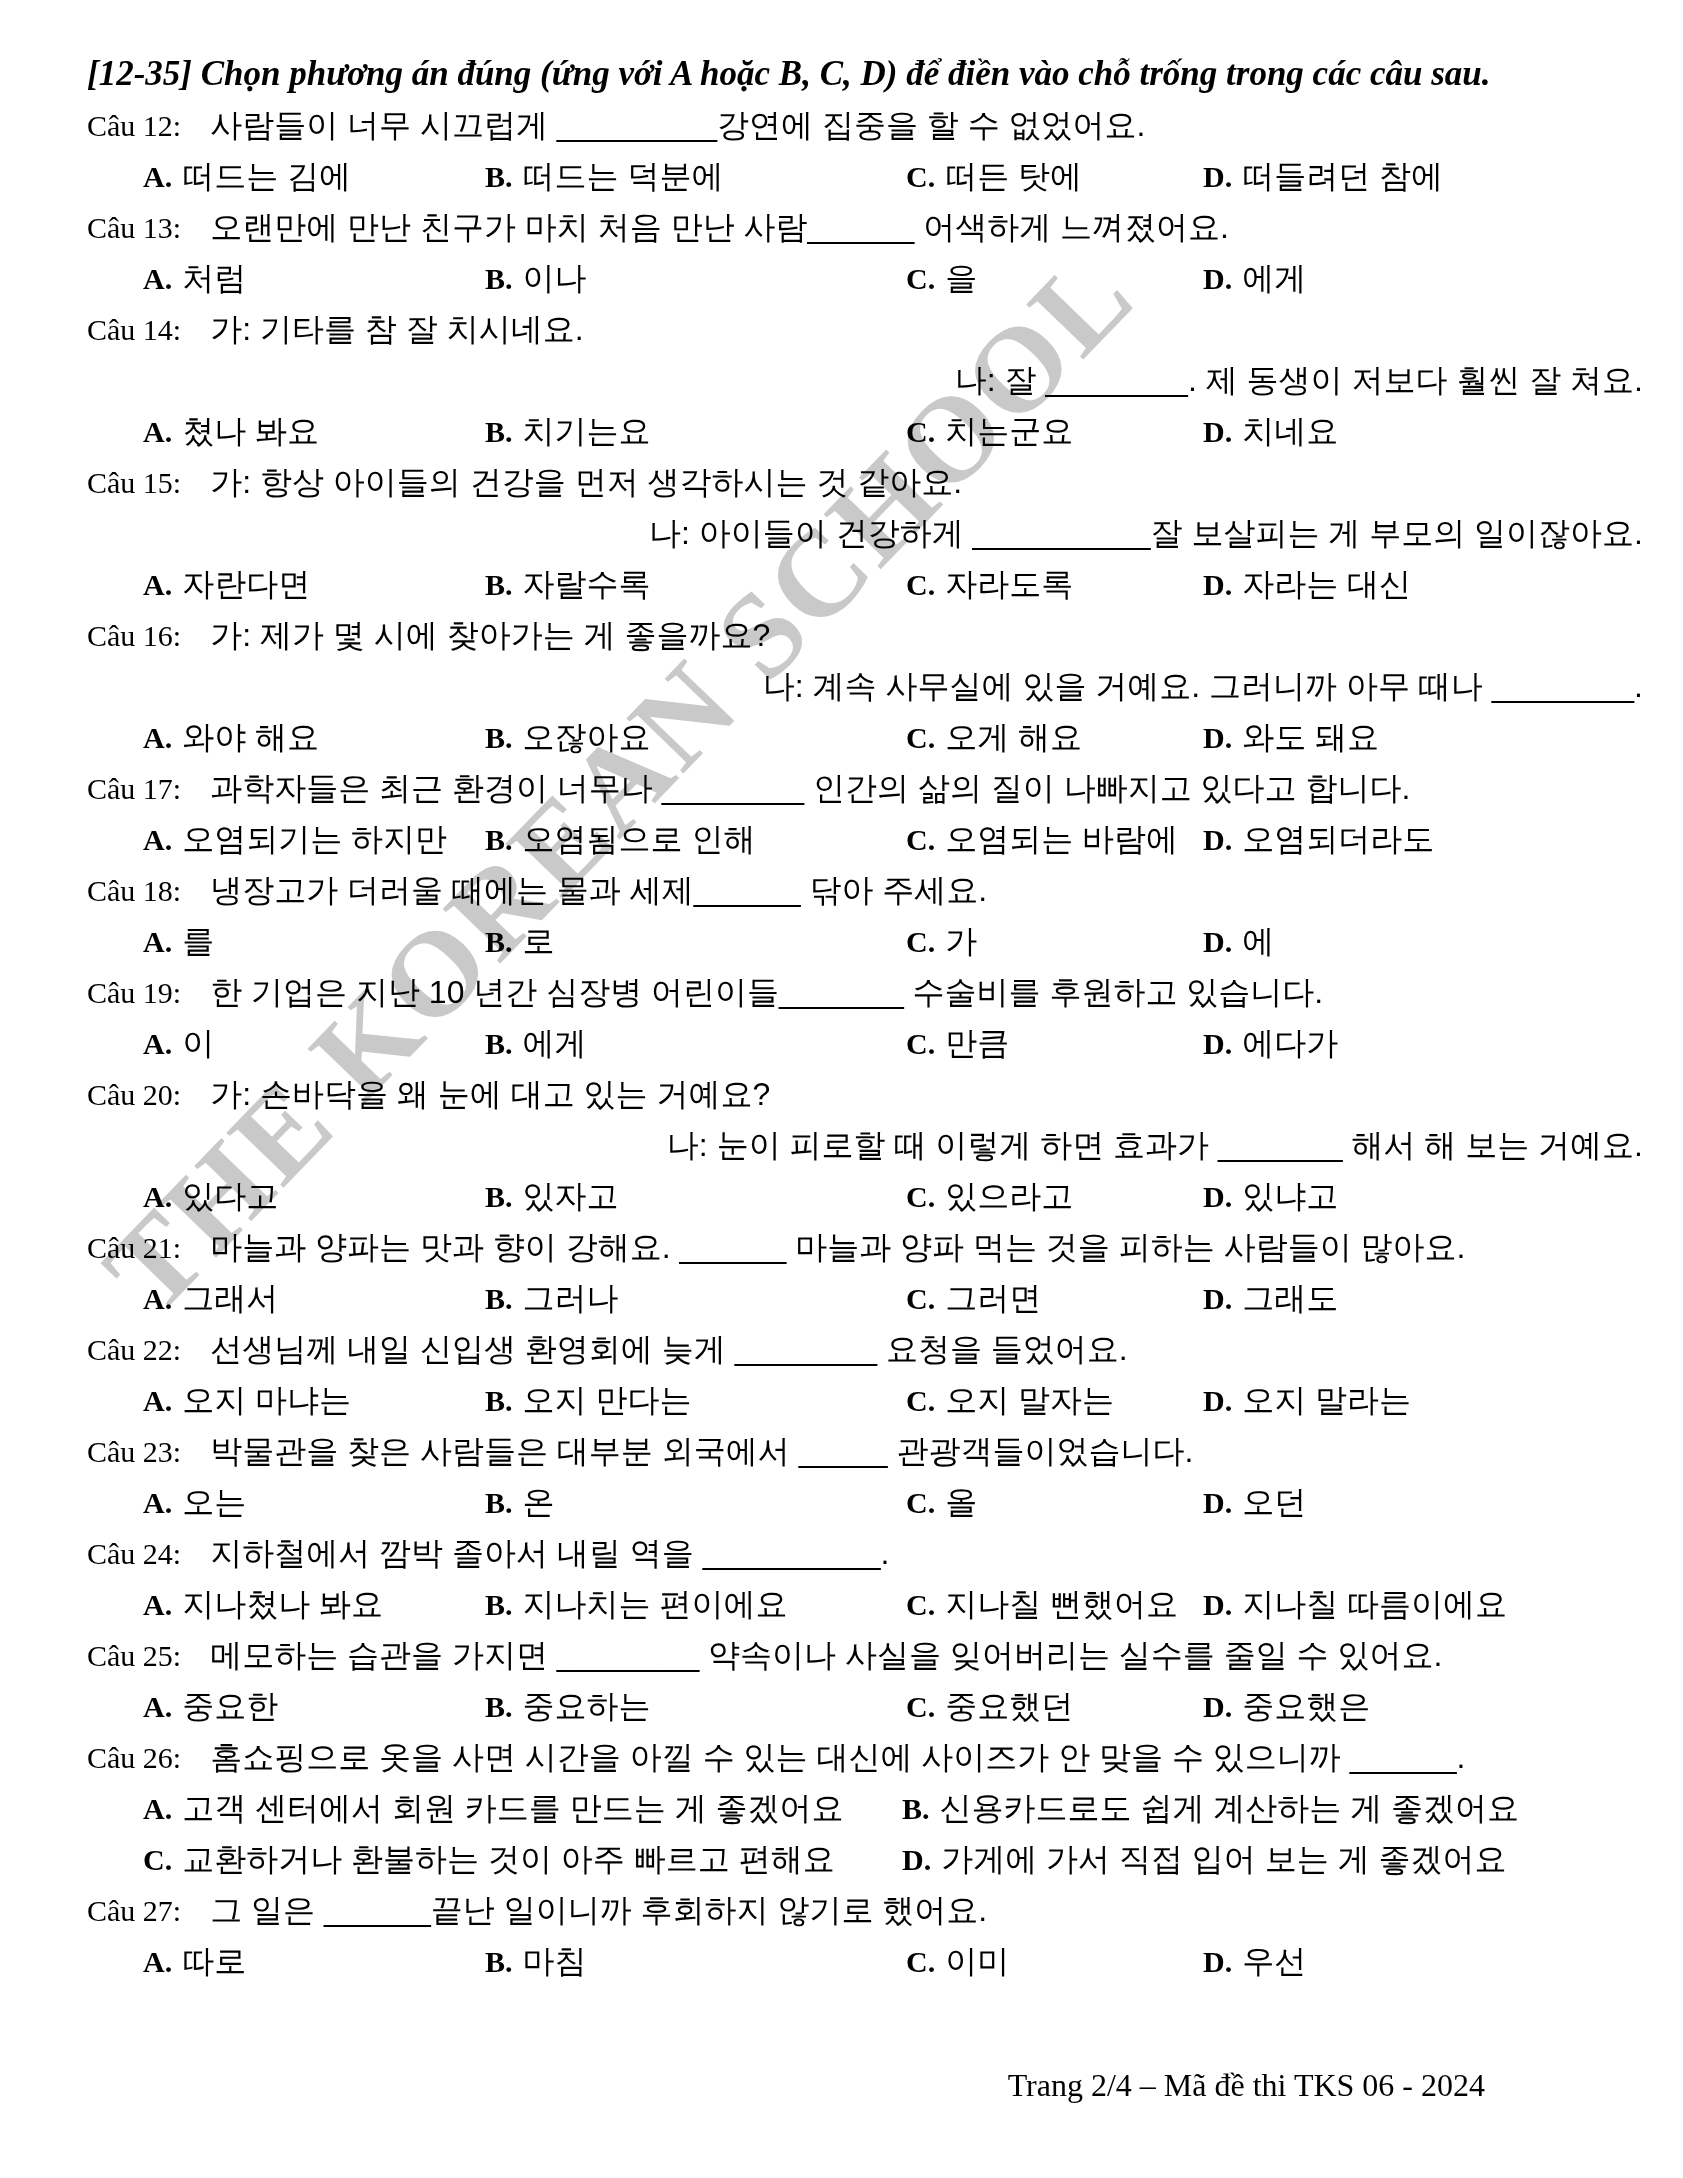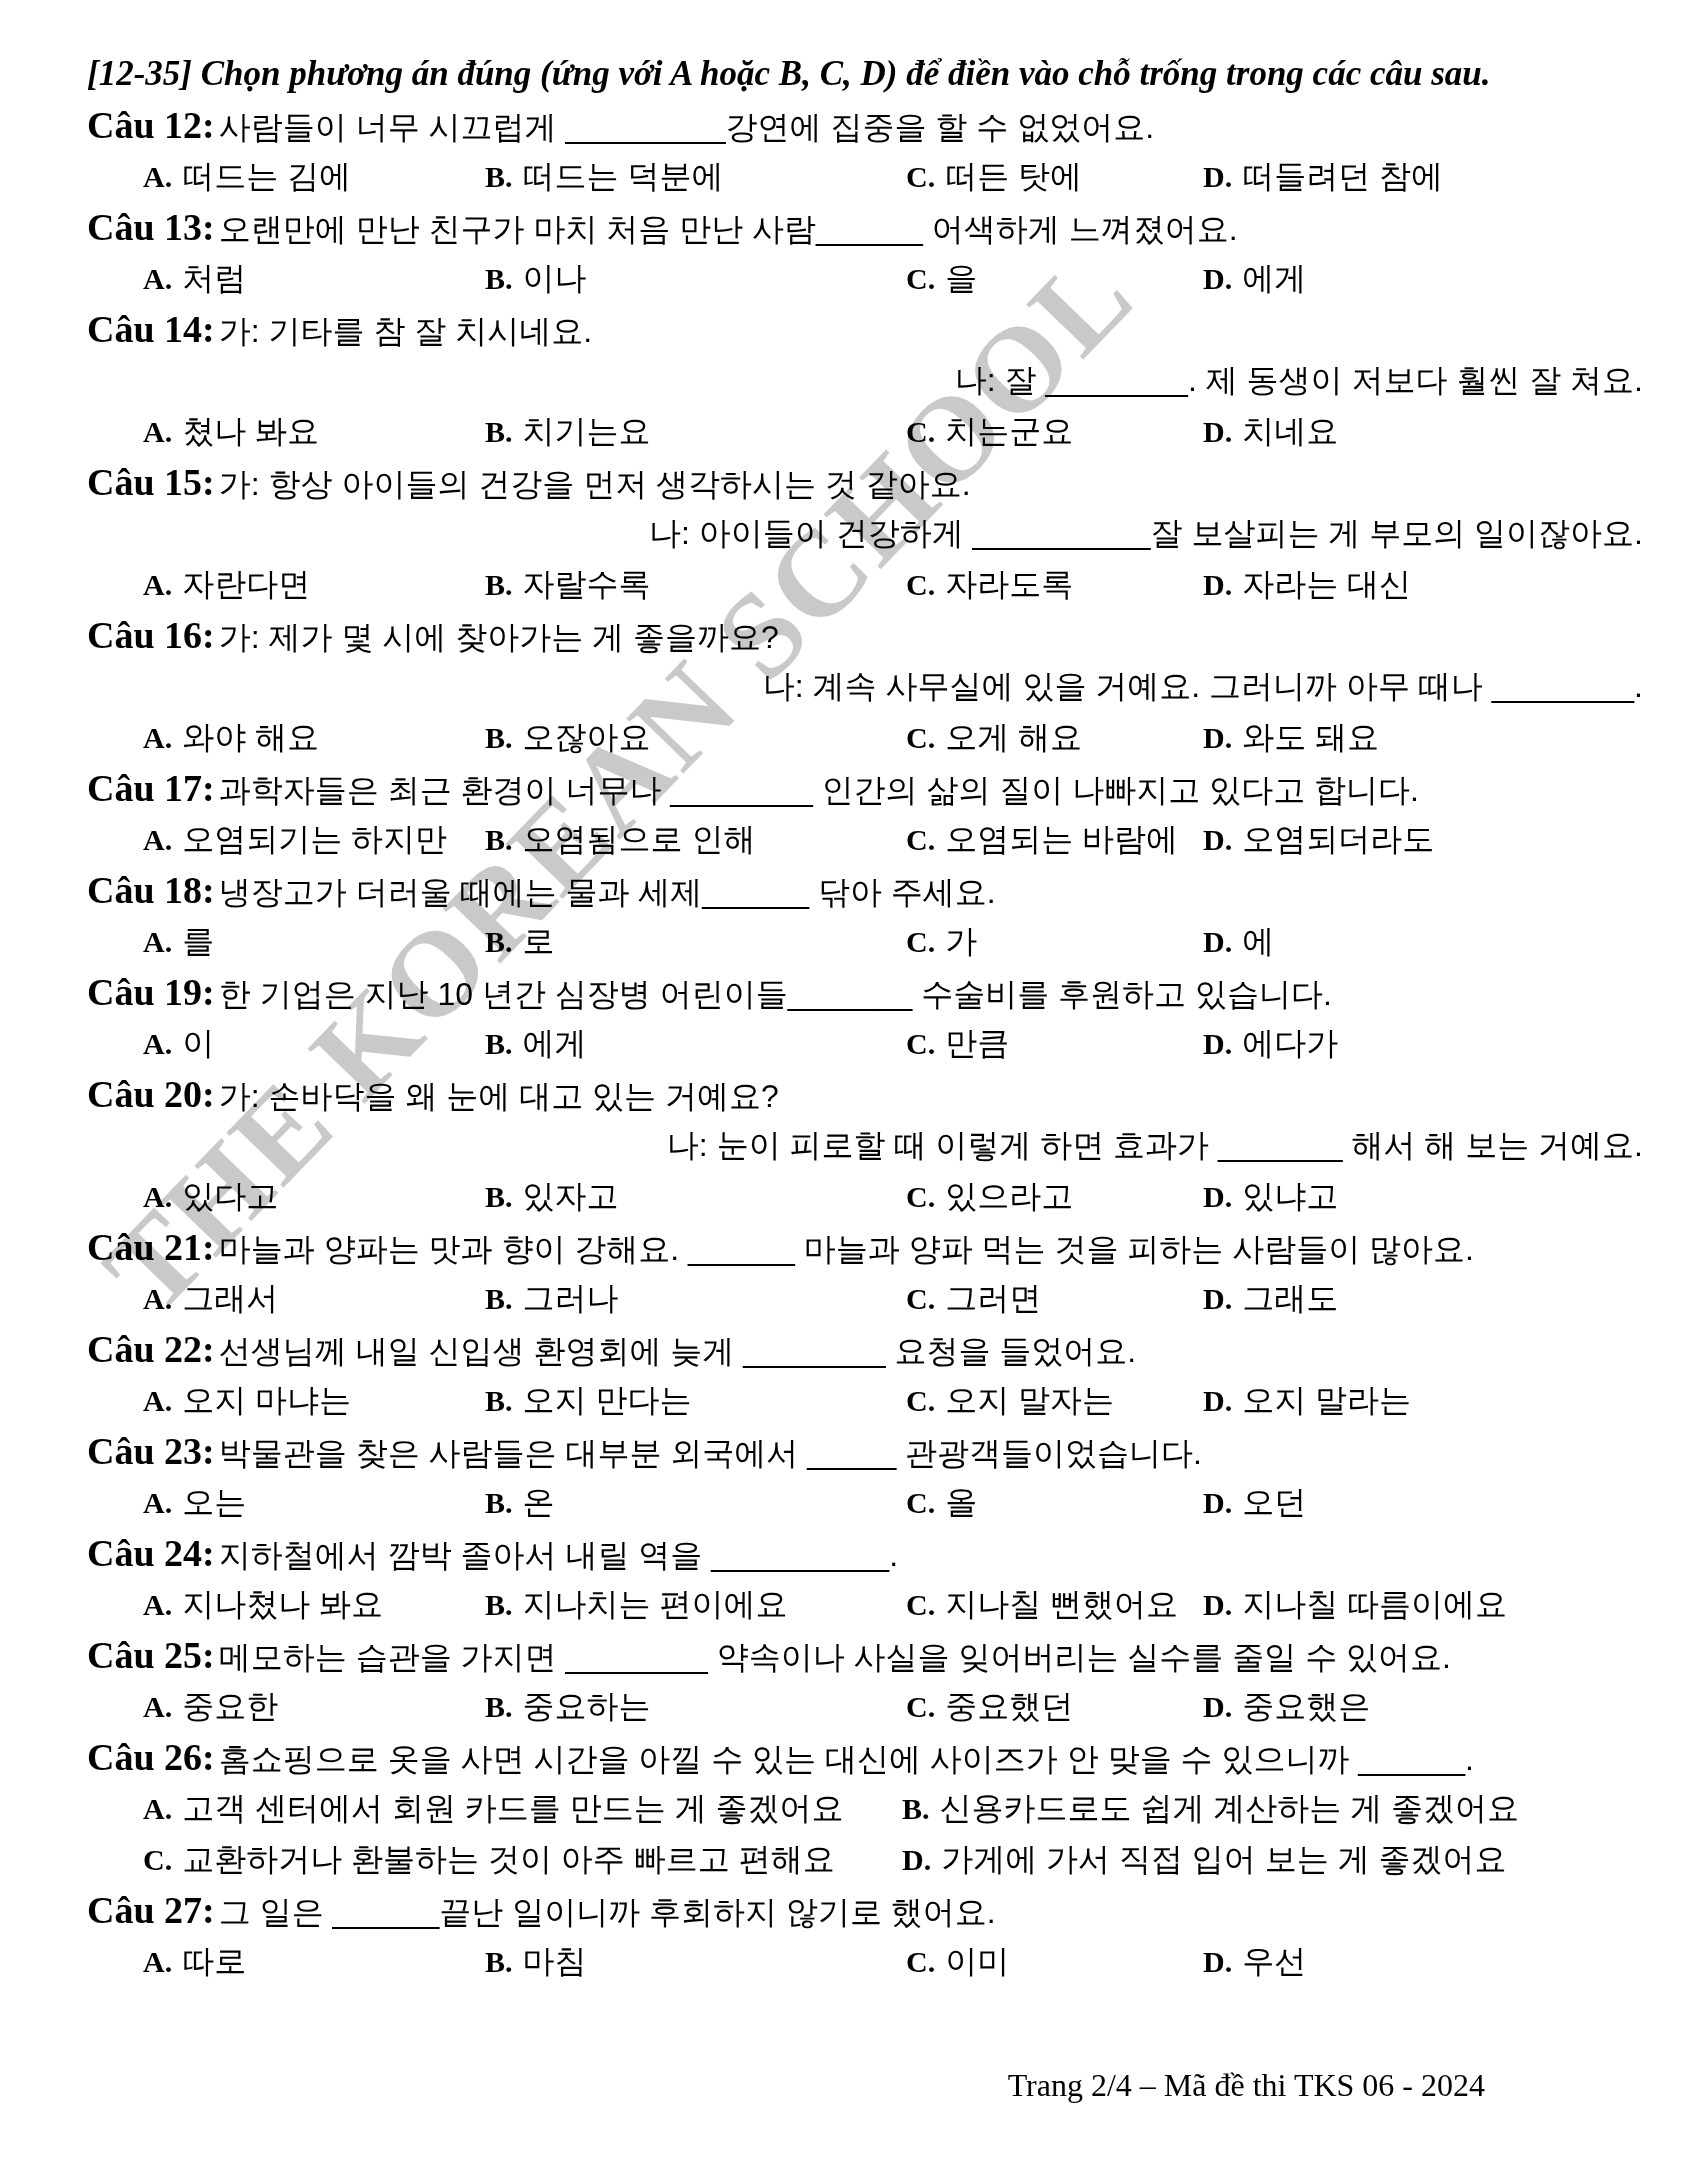--- a/index.html
+++ b/index.html
@@ -11,21 +11,21 @@
   .watermark {
     position:absolute; left:619px; top:782px;
     transform:translate(-50%,-50%) rotate(-46deg);
     font-family:"Liberation Serif", serif; font-weight:bold;
     font-size:121px; letter-spacing:3px; white-space:nowrap;
     color:#c9c9c9; z-index:0; user-select:none;
   }
   .content { position:absolute; left:87px; top:50px; right:40px; z-index:1; }
   .line { height:51px; font-size:33px; white-space:nowrap; line-height:48px; }
   .heading { font-weight:bold; font-style:italic; font-size:35px; }
-  .qlabel { font-weight:bold; font-size:38px; margin-right:4px; }
+  .qlabel { font-weight:normal; font-size:30px; margin-right:29px; }
   .ktext { font-family:"Liberation Sans", sans-serif; font-size:32px; }
   .dline { padding-left:150px;text-align:right; }
   .opts { padding-left:56px; display:flex; }
   .opt { display:inline-block; overflow:visible; }
   .o1 { width:342px; } .o2 { width:421px; } .o3 { width:297px; } .o4 { flex:1; }
   .w1 { width:759px; } .w2 { flex:1; }
   .okey { font-weight:bold; font-size:30px; font-family:"Liberation Serif", serif; margin-right:10px; }
   .footer {
     position:absolute; right:198px; bottom:74px; z-index:1;
     font-size:32px; font-family:"Liberation Serif", serif;

